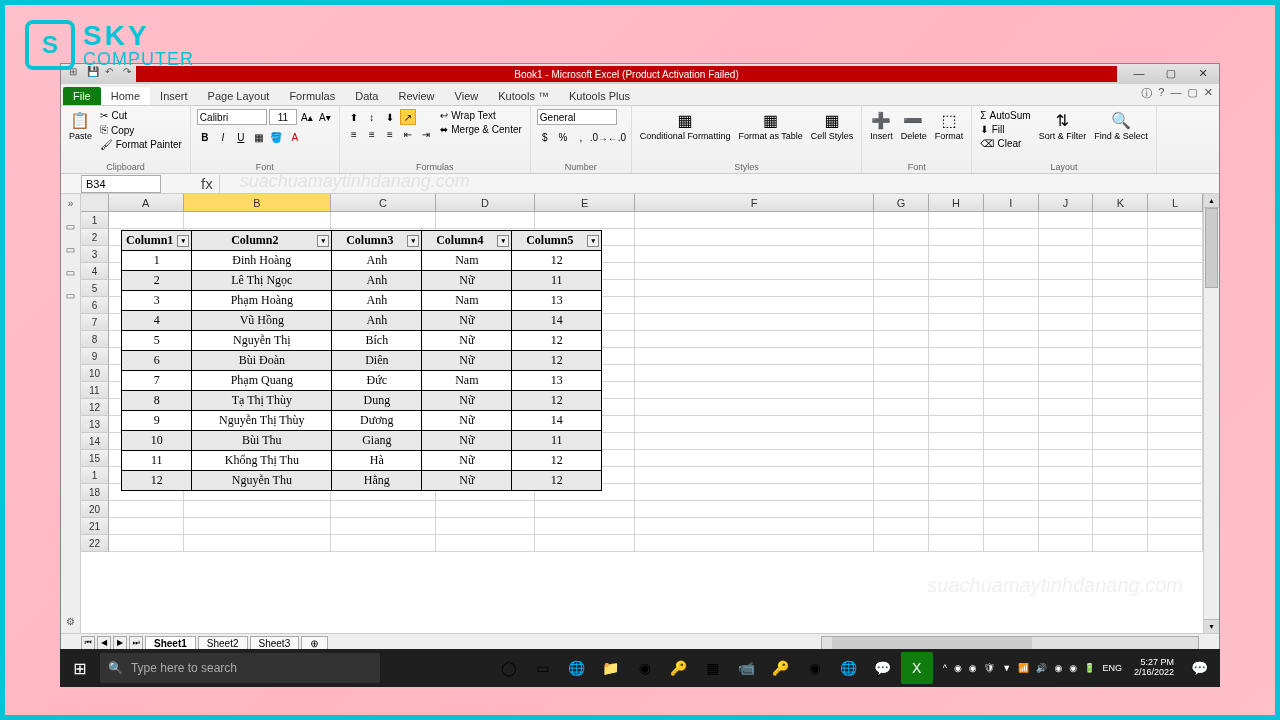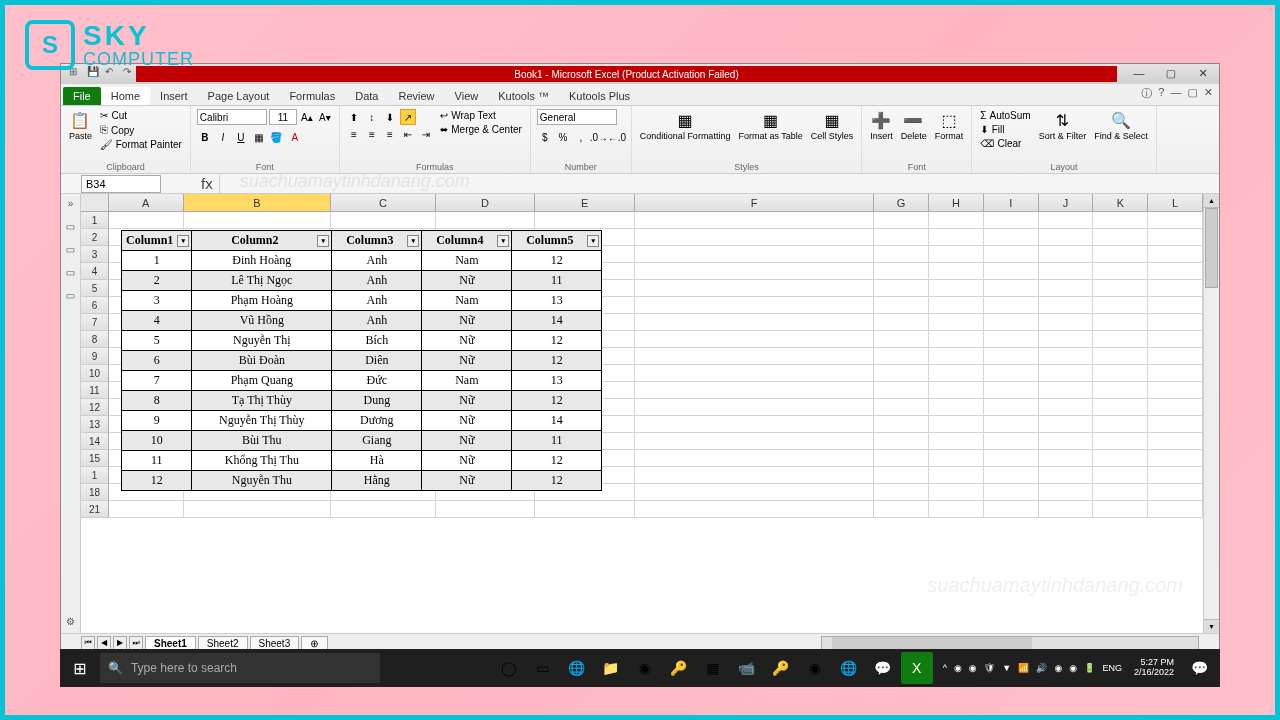--- a/index.html
+++ b/index.html
@@ -581,21 +581,51 @@
             <div class="cell" style="width:100px"></div>
             <div class="cell" style="width:240px"></div>
             <div class="cell" style="width:55px"></div>
             <div class="cell" style="width:55px"></div>
             <div class="cell" style="width:55px"></div>
             <div class="cell" style="width:55px"></div>
             <div class="cell" style="width:55px"></div>
             <div class="cell" style="width:55px"></div>
           </div>
           <div class="row">
+            <div class="rh">20</div>
+            <div class="cell" style="width:75px"></div>
+            <div class="cell" style="width:148px"></div>
+            <div class="cell" style="width:105px"></div>
+            <div class="cell" style="width:100px"></div>
+            <div class="cell" style="width:100px"></div>
+            <div class="cell" style="width:240px"></div>
+            <div class="cell" style="width:55px"></div>
+            <div class="cell" style="width:55px"></div>
+            <div class="cell" style="width:55px"></div>
+            <div class="cell" style="width:55px"></div>
+            <div class="cell" style="width:55px"></div>
+            <div class="cell" style="width:55px"></div>
+          </div>
+          <div class="row">
             <div class="rh">21</div>
+            <div class="cell" style="width:75px"></div>
+            <div class="cell" style="width:148px"></div>
+            <div class="cell" style="width:105px"></div>
+            <div class="cell" style="width:100px"></div>
+            <div class="cell" style="width:100px"></div>
+            <div class="cell" style="width:240px"></div>
+            <div class="cell" style="width:55px"></div>
+            <div class="cell" style="width:55px"></div>
+            <div class="cell" style="width:55px"></div>
+            <div class="cell" style="width:55px"></div>
+            <div class="cell" style="width:55px"></div>
+            <div class="cell" style="width:55px"></div>
+          </div>
+          <div class="row">
+            <div class="rh">22</div>
             <div class="cell" style="width:75px"></div>
             <div class="cell" style="width:148px"></div>
             <div class="cell" style="width:105px"></div>
             <div class="cell" style="width:100px"></div>
             <div class="cell" style="width:100px"></div>
             <div class="cell" style="width:240px"></div>
             <div class="cell" style="width:55px"></div>
             <div class="cell" style="width:55px"></div>
             <div class="cell" style="width:55px"></div>
             <div class="cell" style="width:55px"></div>

